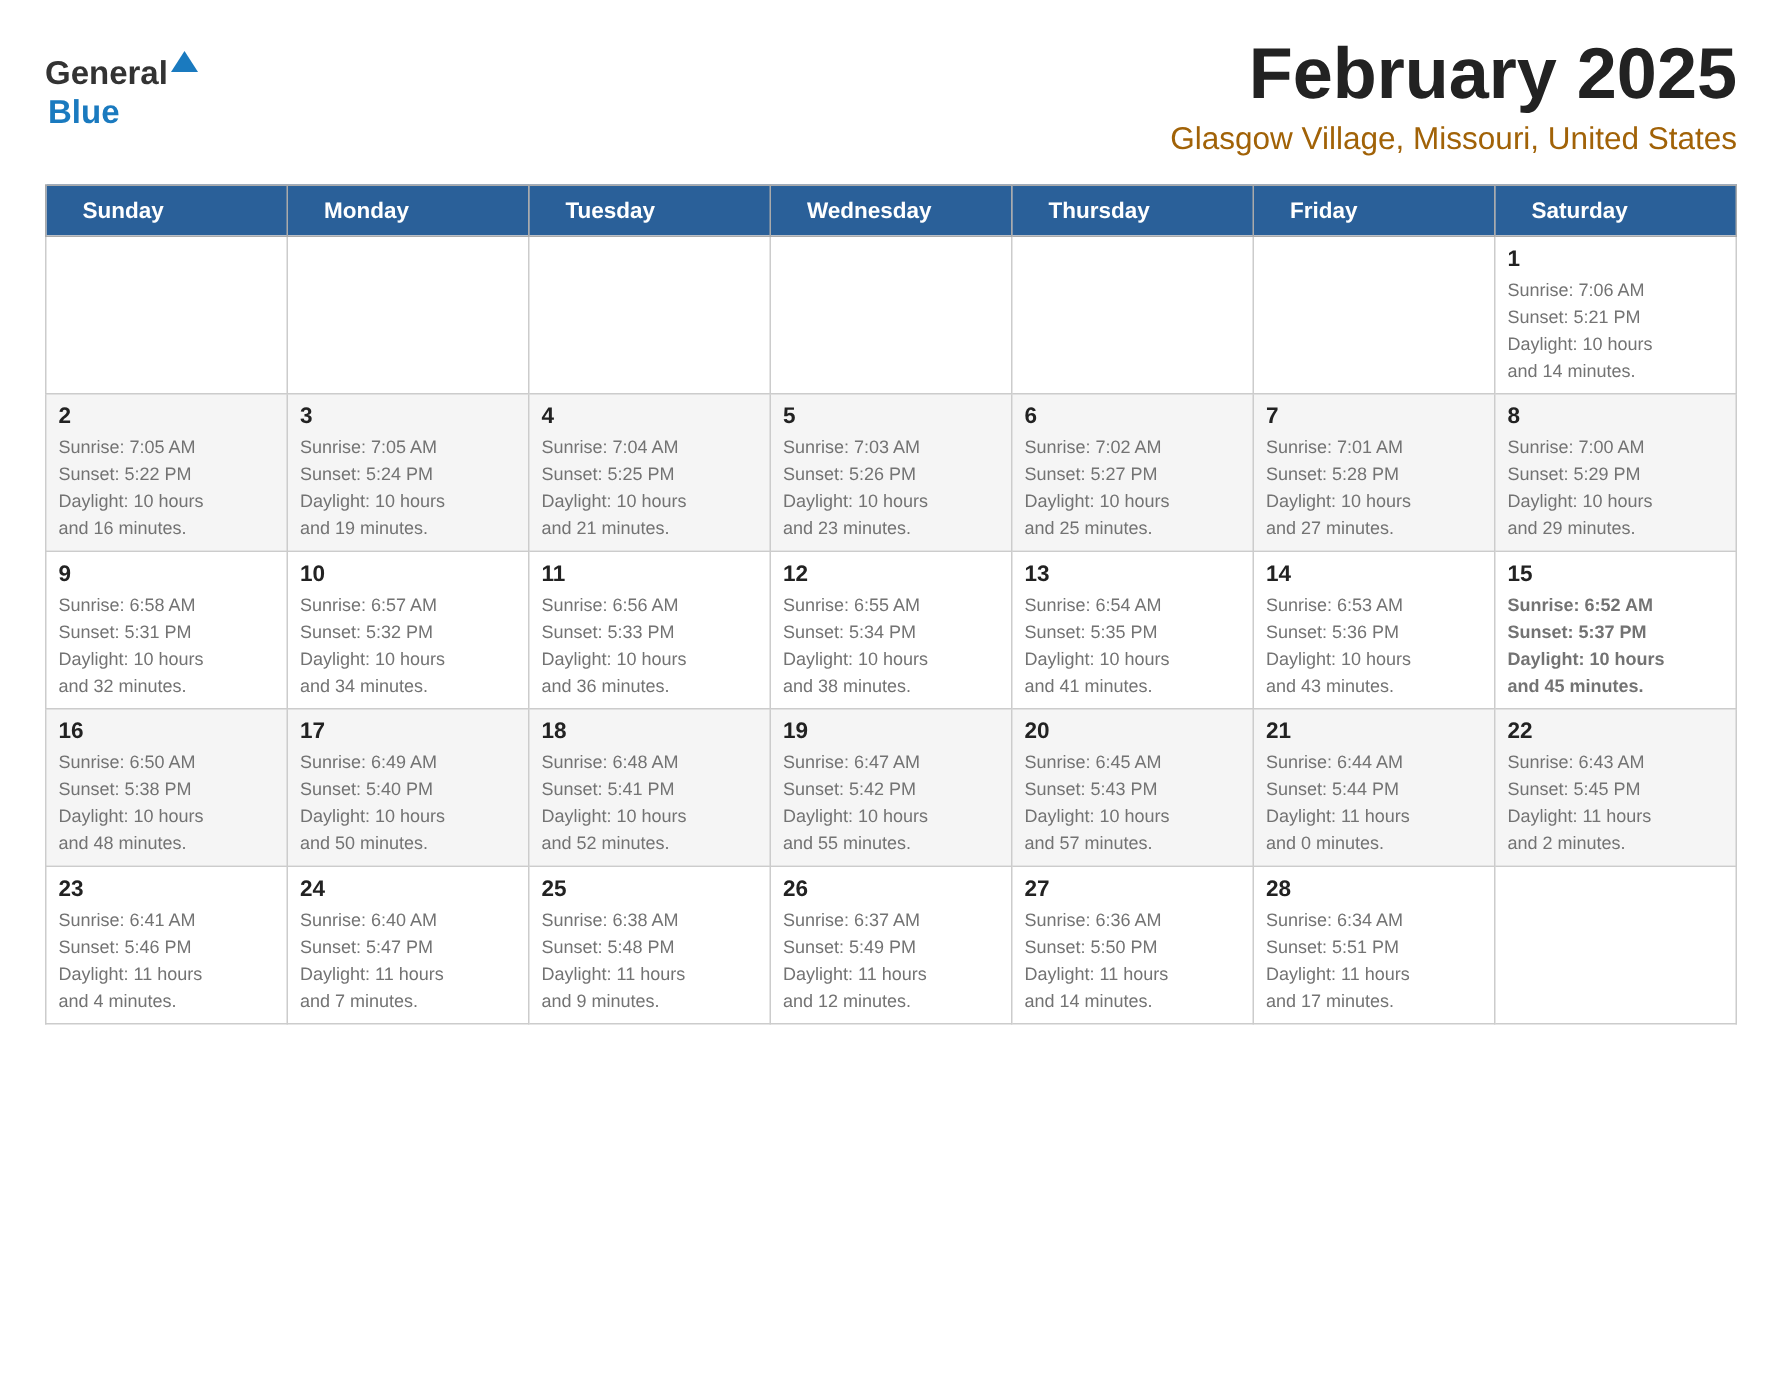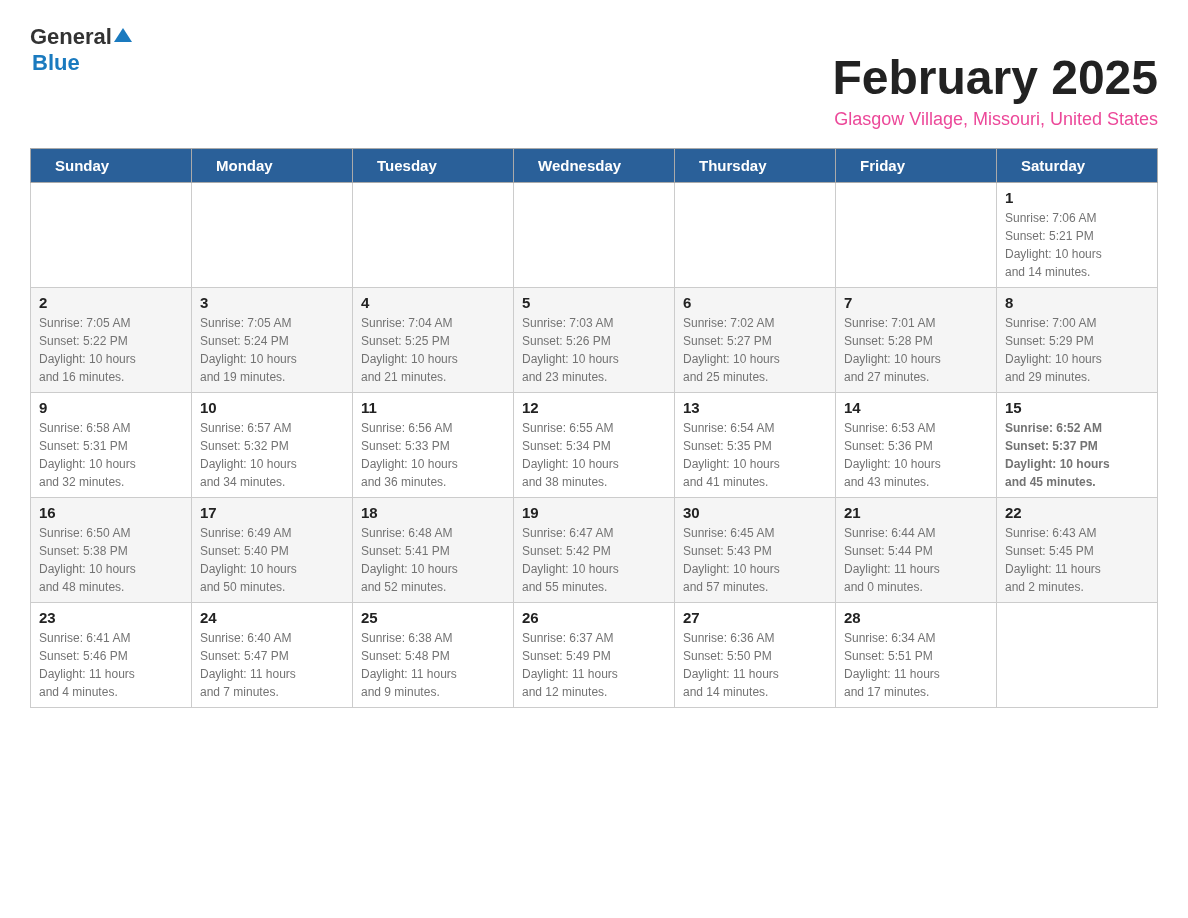--- a/index.html
+++ b/index.html
@@ -13,49 +13,49 @@
     .header {
       display: flex;
       justify-content: space-between;
       align-items: flex-start;
       margin-bottom: 18px;
     }
     .logo-text-general {
       font-size: 22px;
       font-weight: bold;
       color: #333;
+      margin-top: 12px;
     }
     .logo-wrapper {
       display: flex;
       flex-direction: column;
       align-items: flex-start;
     }
     .logo-line1 {
       display: flex;
       align-items: center;
     }
     .logo-line2 {
       font-size: 22px;
       font-weight: bold;
       color: #1a7abf;
       margin-left: 2px;
     }
     .title-block {
       text-align: right;
-      margin-top: 28px;
     }
     .month-title {
       font-size: 48px;
       font-weight: bold;
       color: #222;
       line-height: 1.1;
     }
     .location-title {
-      font-size: 18px;
-      color: #ec4899;
+      font-size: 21px;
+      color: #a16207;
       margin-top: 4px;
     }
     .calendar {
       width: 100%;
       border-collapse: collapse;
       border: 1px solid #aaa;
     }
     .calendar th {
       background-color: #2a6099;
       color: #fff;
@@ -270,21 +270,21 @@
 and 52 minutes.</div>
         </td>
         <td>
           <span class="day-num">19</span>
           <div class="day-info" style="white-space: pre-line;">Sunrise: 6:47 AM
 Sunset: 5:42 PM
 Daylight: 10 hours
 and 55 minutes.</div>
         </td>
         <td>
-          <span class="day-num">30</span>
+          <span class="day-num">20</span>
           <div class="day-info" style="white-space: pre-line;">Sunrise: 6:45 AM
 Sunset: 5:43 PM
 Daylight: 10 hours
 and 57 minutes.</div>
         </td>
         <td>
           <span class="day-num">21</span>
           <div class="day-info" style="white-space: pre-line;">Sunrise: 6:44 AM
 Sunset: 5:44 PM
 Daylight: 11 hours

